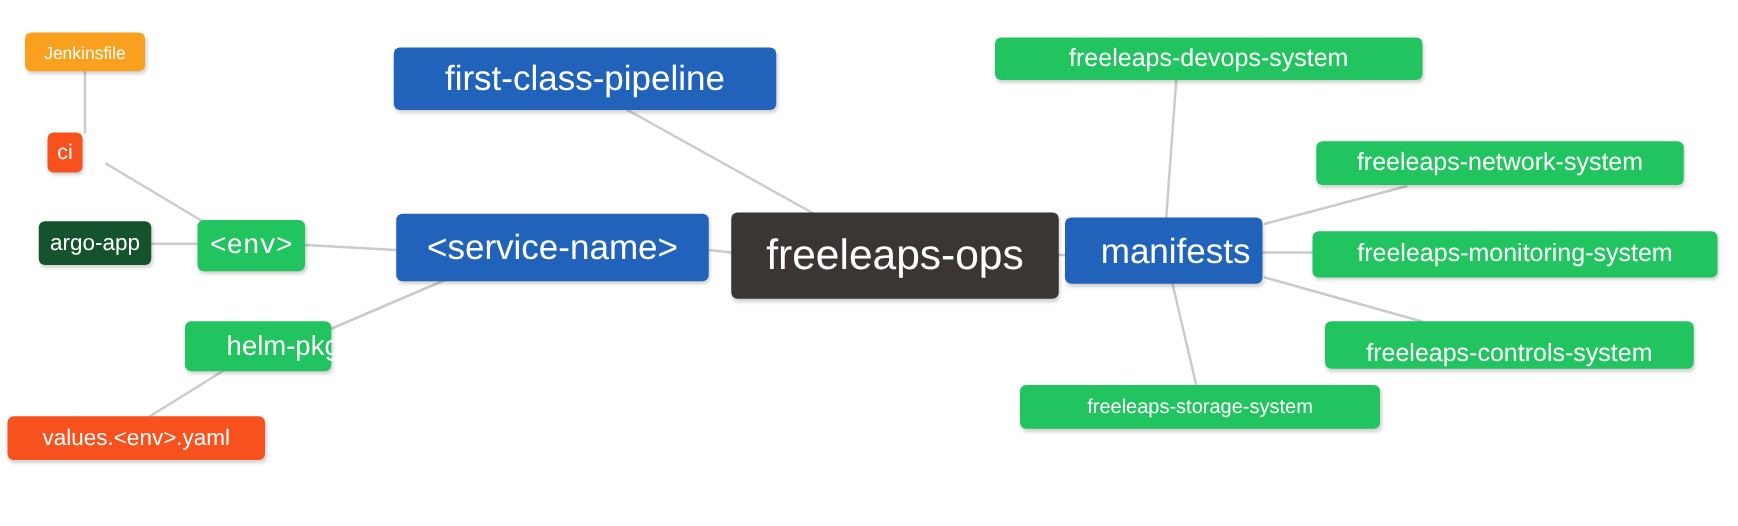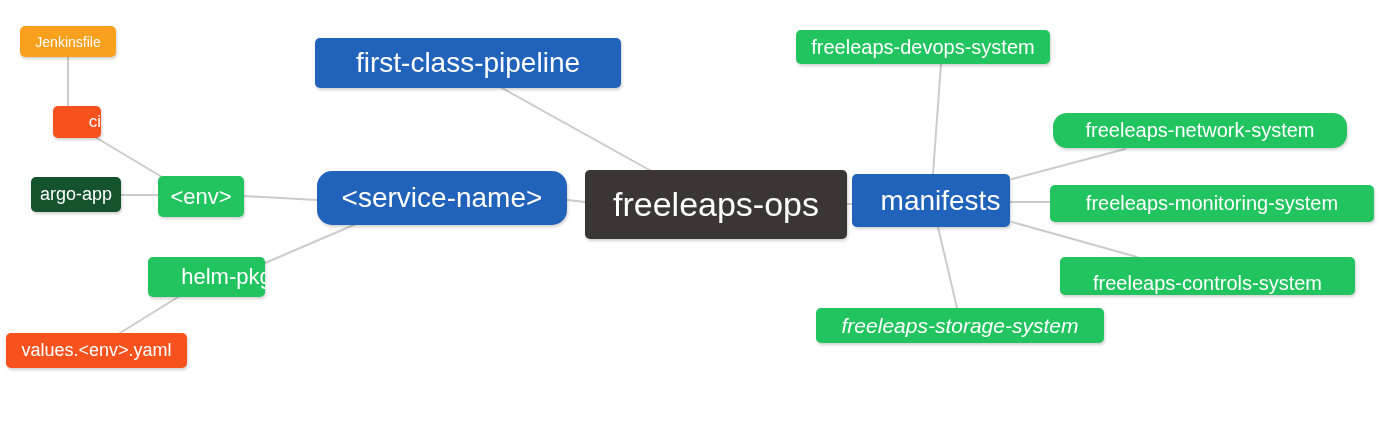--- a/index.html
+++ b/index.html
@@ -53,56 +53,56 @@
       <line x1="933" y1="174" x2="941" y2="64" stroke="#cbcbcb" stroke-width="2" stroke-linecap="round"></line>
       <line x1="1012" y1="179" x2="1125" y2="149" stroke="#cbcbcb" stroke-width="2" stroke-linecap="round"></line>
       <line x1="1010" y1="202" x2="1050" y2="202" stroke="#cbcbcb" stroke-width="2" stroke-linecap="round"></line>
       <line x1="1012" y1="222" x2="1137" y2="257" stroke="#cbcbcb" stroke-width="2" stroke-linecap="round"></line>
       <line x1="938" y1="227" x2="957" y2="308" stroke="#cbcbcb" stroke-width="2" stroke-linecap="round"></line>
     </svg>
   <div id="node-layer">
       <div class="node" style="left: 20px; top: 26px; width: 96px; height: 31px; font-size: 14px; background: rgb(249, 161, 30);">
         <span>Jenkinsfile</span>
       </div>
-      <div class="node" style="left: 53px; top: 106px; width: 48px; height: 32px; font-size: 17px; background: rgb(247, 81, 30); justify-content: flex-end;">
+      <div class="node" style="left: 38px; top: 106px; width: 28px; height: 32px; font-size: 17px; background: rgb(247, 81, 30);">
         <span>ci</span>
       </div>
       <div class="node" style="left: 31px; top: 177px; width: 90px; height: 35px; font-size: 18px; background: #14532d;">
         <span>argo-app</span>
       </div>
-      <div class="node" style="left: 158px; top: 176px; width: 86px; height: 41px; font-size: 22px; background: rgb(33, 196, 95);">
+      <div class="node" style="left: 158px; top: 176px; width: 86px; height: 41px; font-size: 22px; background: rgb(33, 196, 95); font-family: Liberation Mono, monospace;">
         <span>&lt;env&gt;</span>
       </div>
       <div class="node" style="left: 148px; top: 257px; width: 117px; height: 40px; font-size: 22px; background: rgb(33, 196, 95); padding-left: 40px;">
         <span>helm-pkg</span>
       </div>
-      <div class="node" style="left: 6px; top: 333px; width: 181px; height: 35px; font-size: 18px; background: rgb(247, 81, 30);">
+      <div class="node" style="left: 6px; top: 333px; width: 206px; height: 35px; font-size: 18px; background: rgb(247, 81, 30);">
         <span>values.&lt;env&gt;.yaml</span>
       </div>
       <div class="node" style="left: 315px; top: 38px; width: 306px; height: 50px; font-size: 28px; background: rgb(33, 99, 186);">
         <span>first-class-pipeline</span>
       </div>
-      <div class="node" style="left: 317px; top: 171px; width: 250px; height: 54px; font-size: 28px; background: rgb(33, 99, 186); border-radius: 15px;">
+      <div class="node" style="left: 317px; top: 171px; width: 250px; height: 54px; font-size: 28px; background: rgb(33, 99, 186);">
         <span>&lt;service-name&gt;</span>
       </div>
       <div class="node" style="left: 585px; top: 170px; width: 262px; height: 69px; font-size: 34px; background: rgb(59, 54, 51);">
         <span>freeleaps-ops</span>
       </div>
       <div class="node" style="left: 852px; top: 174px; width: 158px; height: 53px; font-size: 28px; background: rgb(33, 99, 186); padding-left: 19px;">
         <span>manifests</span>
       </div>
-      <div class="node" style="left: 796px; top: 30px; width: 254px; height: 34px; font-size: 20px; background: rgb(33, 196, 95);">
+      <div class="node" style="left: 796px; top: 30px; width: 342px; height: 34px; font-size: 20px; background: rgb(33, 196, 95);">
         <span>freeleaps-devops-system</span>
       </div>
-      <div class="node" style="left: 1053px; top: 113px; width: 294px; height: 35px; font-size: 20px; background: rgb(33, 196, 95); border-radius: 14px;">
+      <div class="node" style="left: 1053px; top: 113px; width: 294px; height: 35px; font-size: 20px; background: rgb(33, 196, 95);">
         <span>freeleaps-network-system</span>
       </div>
       <div class="node" style="left: 1050px; top: 185px; width: 324px; height: 37px; font-size: 20px; background: rgb(33, 196, 95); align-items: center;">
         <span>freeleaps-monitoring-system</span>
       </div>
       <div class="node" style="left: 1060px; top: 257px; width: 295px; height: 38px; font-size: 20px; background: rgb(33, 196, 95); align-items: flex-end;">
         <span>freeleaps-controls-system</span>
       </div>
-      <div class="node" style="left: 816px; top: 308px; width: 288px; height: 35px; font-size: 21px; background: rgb(33, 196, 95); font-style: italic;">
+      <div class="node" style="left: 816px; top: 308px; width: 288px; height: 35px; font-size: 16px; background: rgb(33, 196, 95);">
         <span>freeleaps-storage-system</span>
       </div>
     </div>
 </div>
 
 </body></html>

